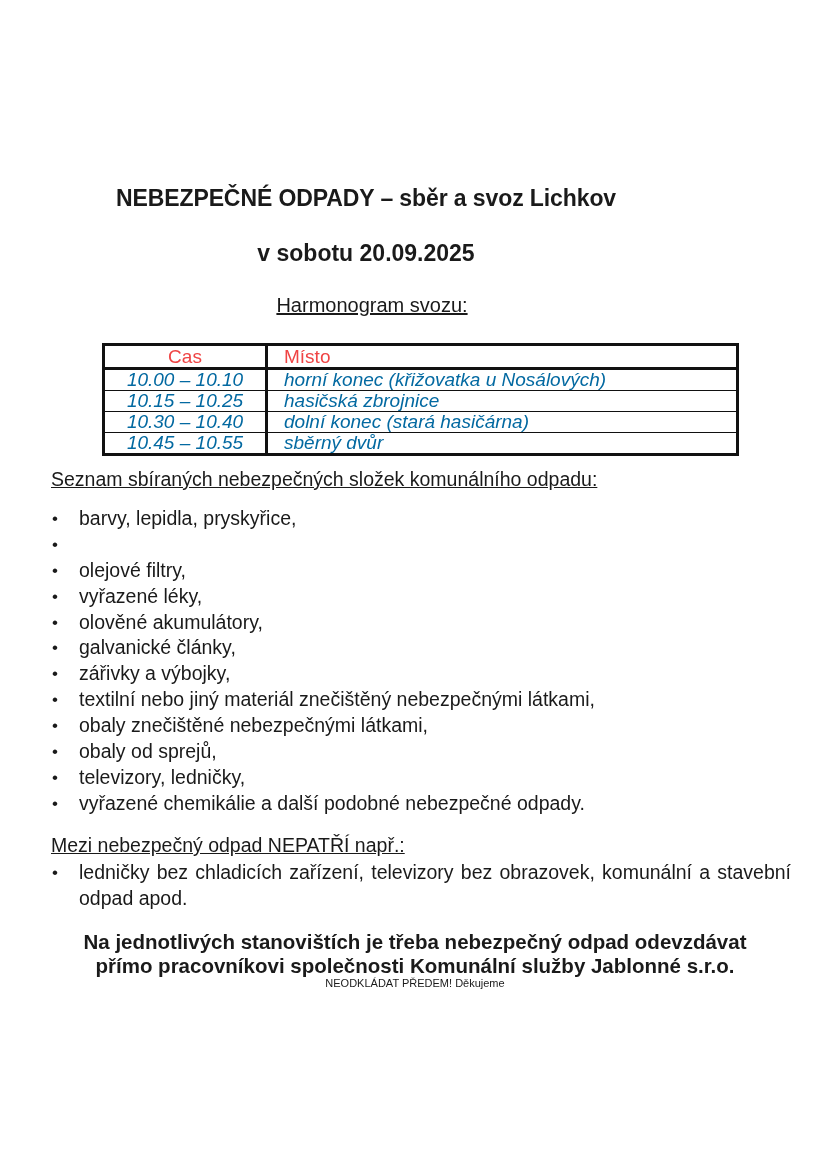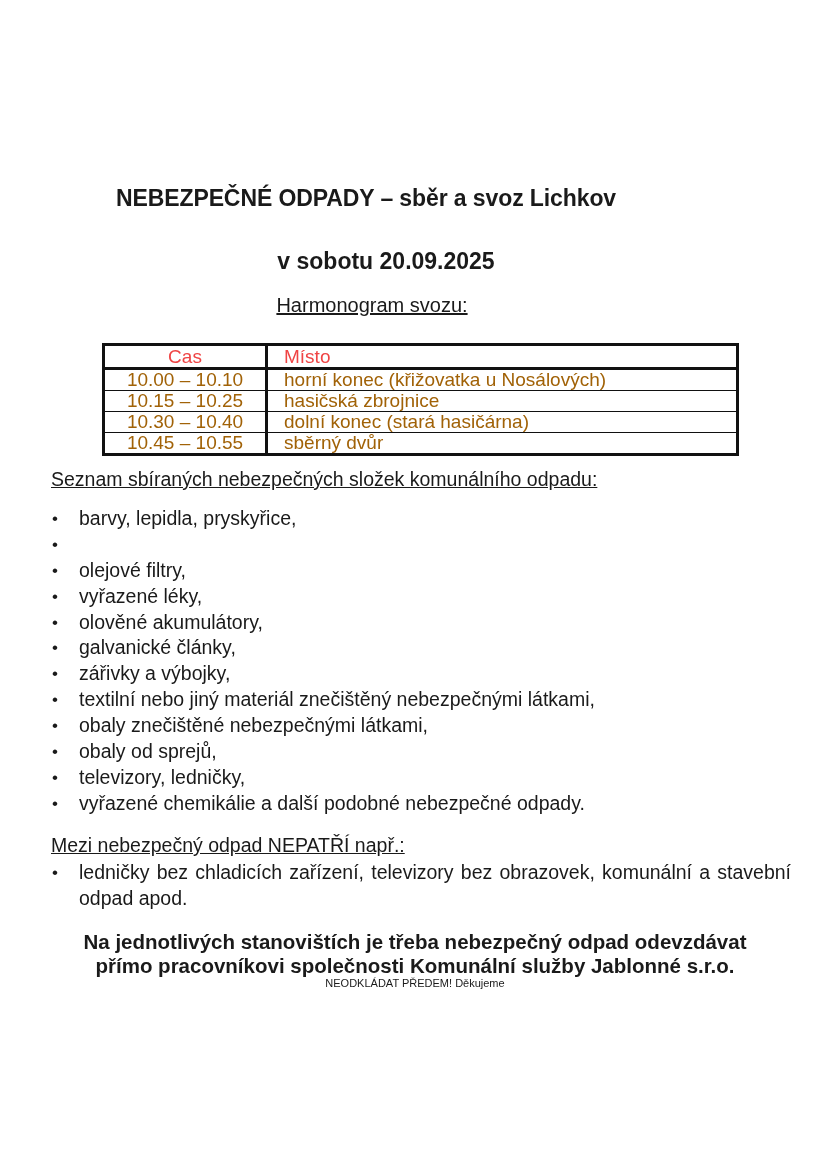--- a/index.html
+++ b/index.html
@@ -1,28 +1,28 @@
 <!DOCTYPE html>
 <html><head>
 <meta charset="utf-8">
 <style>
   html, body { margin: 0; padding: 0; background: #ffffff; }
   body { width: 830px; height: 1166px; position: relative; overflow: hidden;
          font-family: "Liberation Sans", sans-serif; color: #1a1a1a; }
   .title { position: absolute; left: 0; width: 732px; text-align: center; font-weight: bold; }
   #t1 { top: 185px; font-size: 23px; letter-spacing: -0.1px; }
-  #t2 { top: 248px; font-size: 23px; margin-left: 20px; }
+  #t2 { top: 240px; font-size: 23px; }
   #t3 { top: 294px; font-size: 20px; font-weight: normal; text-decoration: underline; left: 6px; }
 
   table.sched { position: absolute; left: 102px; top: 343px; width: 637px;
                 border-collapse: collapse; border: 3px solid #111; font-size: 19px; }
   table.sched td { padding: 0 0 0 16px; height: 20px; line-height: 20px; border-top: 1.5px solid #111; }
   table.sched td.c1 { width: 160px; text-align: center; border-right: 3px solid #111; padding: 0; }
   table.sched tr.head td { border-top: none; border-bottom: 3px solid #111; color: #ef4444; height: 21px; }
-  table.sched tr.row td { color: #a16207; }
+  table.sched tr.row td { color: #0369a1; font-style: italic; }
 
   .sec-head { position: absolute; left: 51px; font-size: 19.5px; text-decoration: underline; }
   ul.items { position: absolute; left: 51px; margin: 0; padding: 0; list-style: none; font-size: 19.5px; }
   ul.items li { position: relative; padding-left: 28px; height: 25.9px; line-height: 25px; white-space: nowrap; }
   ul.items li .bullet { position: absolute; left: 1px; top: 0; font-size: 17px; }
 
   #not-list { top: 860px; width: 740px; }
   #not-list li { white-space: normal; height: auto; line-height: 25.5px; text-align: justify; text-align-last: left; }
 
   .footer { position: absolute; left: 0; width: 830px; text-align: center; }

